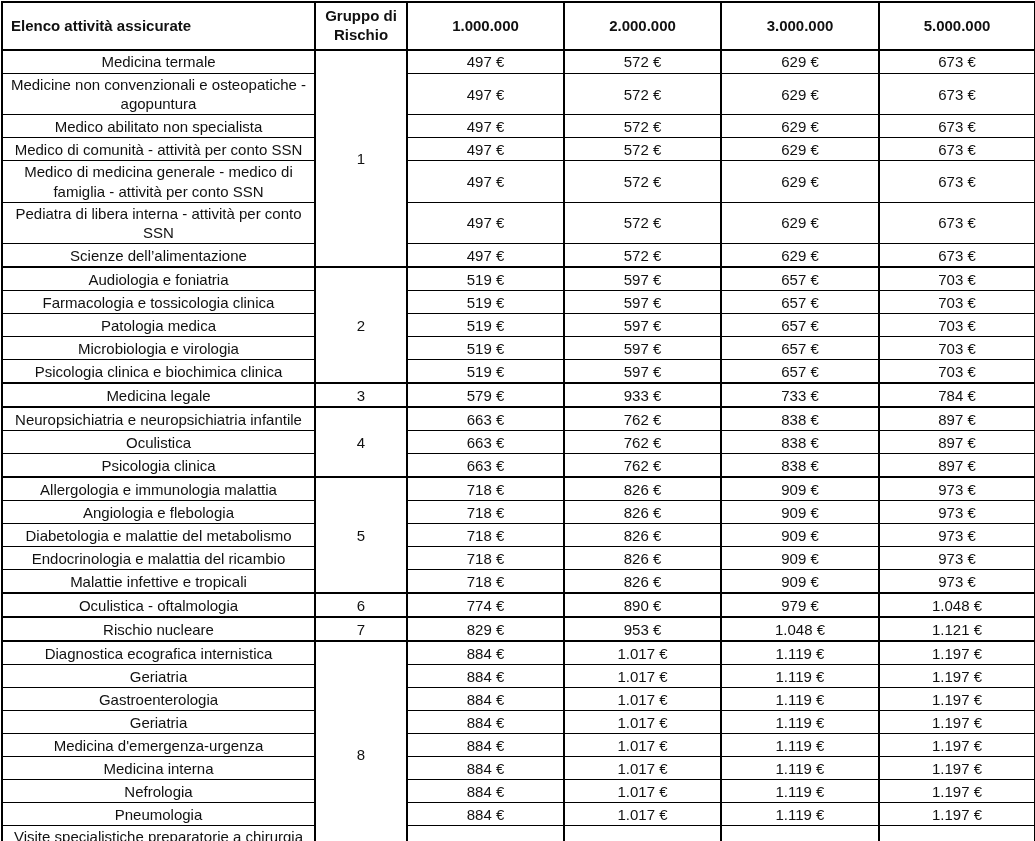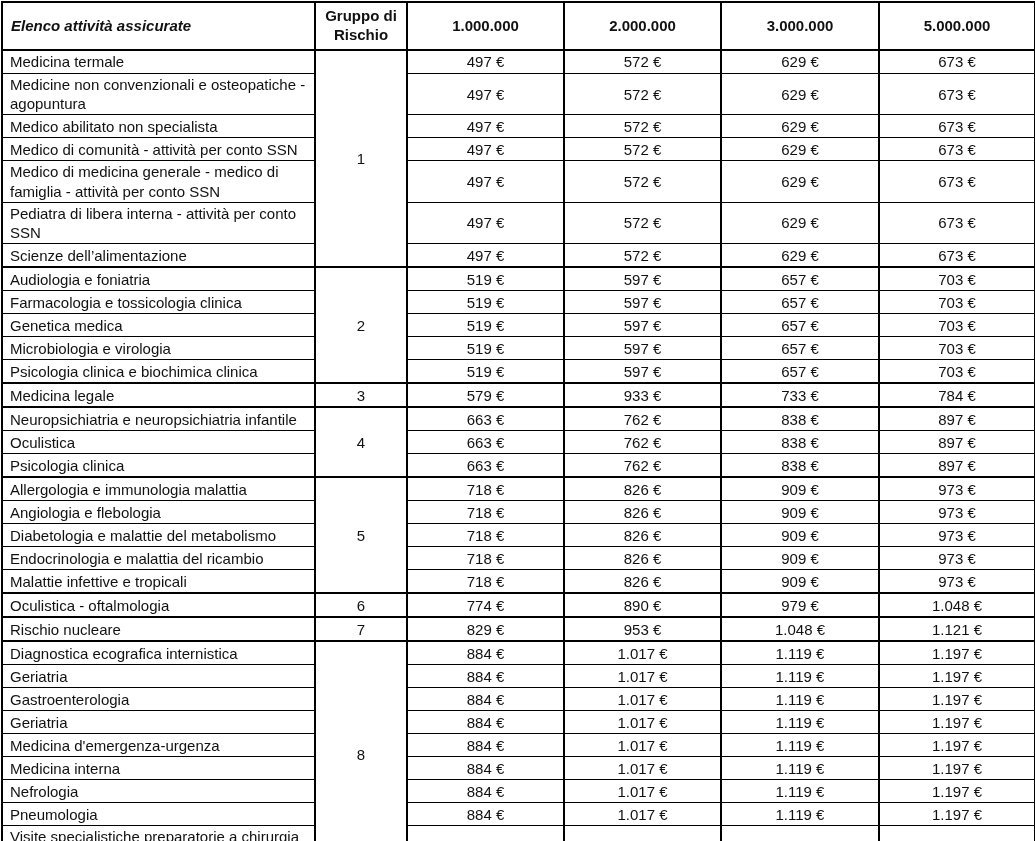--- a/index.html
+++ b/index.html
@@ -29,36 +29,35 @@
     border-bottom: 2px solid #000;
     font-size: 15px;
     font-weight: bold;
     height: 42px;
     padding: 2px 8px;
     text-align: center;
     line-height: 1.25;
   }
   thead th.col-activities {
     text-align: left;
-    font-style: italic;
   }
   tbody td {
     border-top: 1px solid #000;
     border-bottom: 1px solid #000;
     font-size: 15px;
     padding: 1px 7px;
     height: 20px;
     line-height: 1.28;
     vertical-align: middle;
   }
   tr.group-start td {
     border-top: 2px solid #000;
   }
   td.activity {
-    text-align: left;
+    text-align: center;
     margin-left: 16px;
   }
   td.risk-group {
     text-align: center;
     border-top: 2px solid #000;
     border-bottom: 2px solid #000;
   }
   td.price {
     text-align: center;
     white-space: nowrap;
@@ -146,21 +145,21 @@
         <td class="price">703 €</td>
       </tr>
       <tr>
         <td class="activity">Farmacologia e tossicologia clinica</td>
         <td class="price">519 €</td>
         <td class="price">597 €</td>
         <td class="price">657 €</td>
         <td class="price">703 €</td>
       </tr>
       <tr>
-        <td class="activity">Genetica medica</td>
+        <td class="activity">Patologia medica</td>
         <td class="price">519 €</td>
         <td class="price">597 €</td>
         <td class="price">657 €</td>
         <td class="price">703 €</td>
       </tr>
       <tr>
         <td class="activity">Microbiologia e virologia</td>
         <td class="price">519 €</td>
         <td class="price">597 €</td>
         <td class="price">657 €</td>

